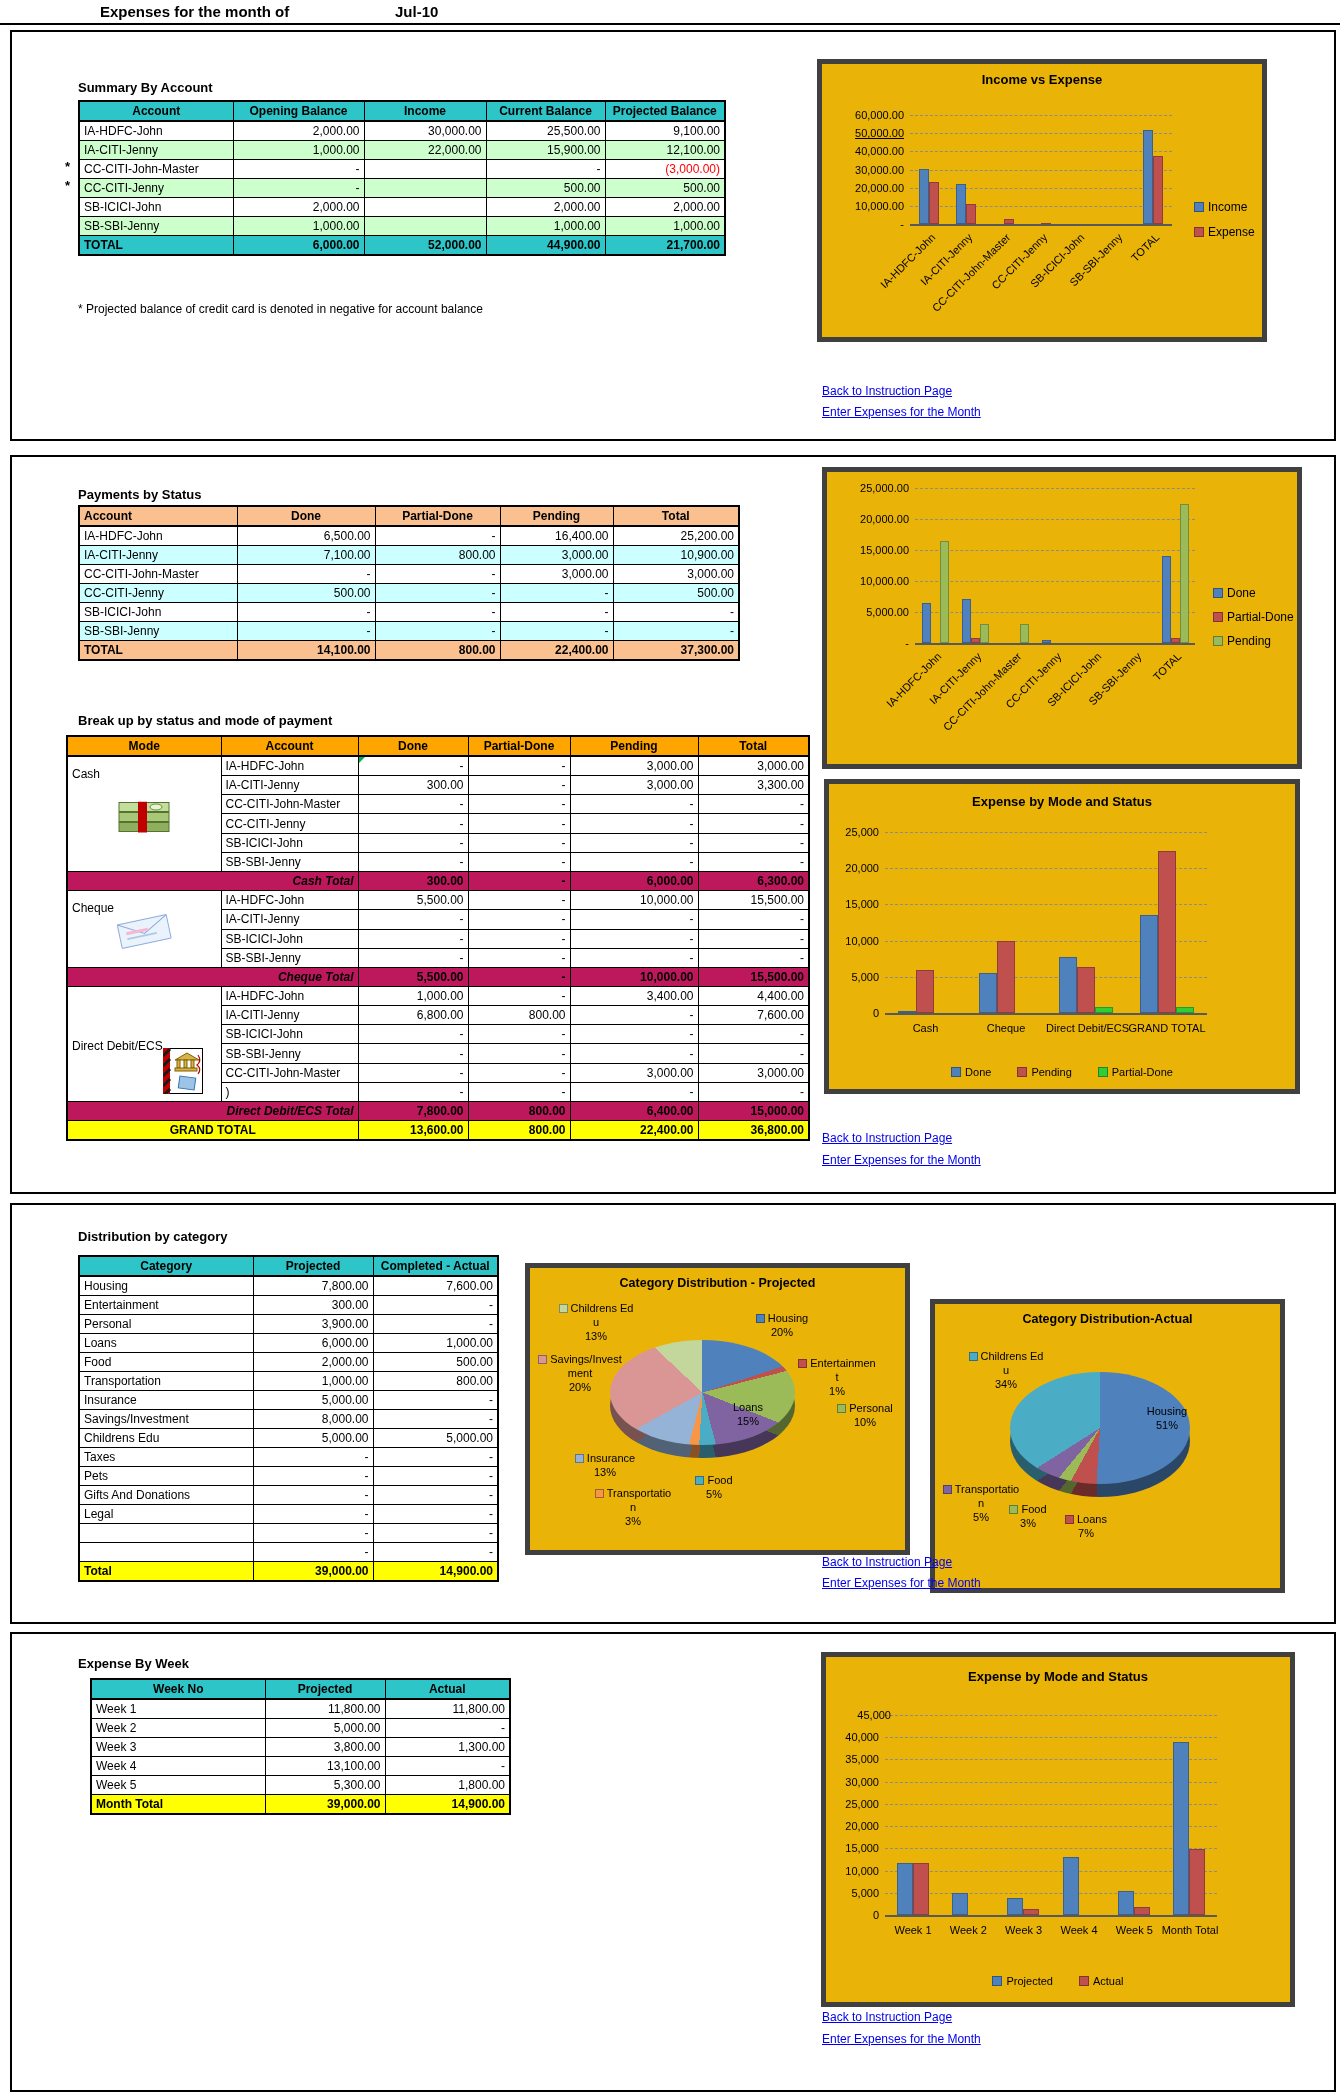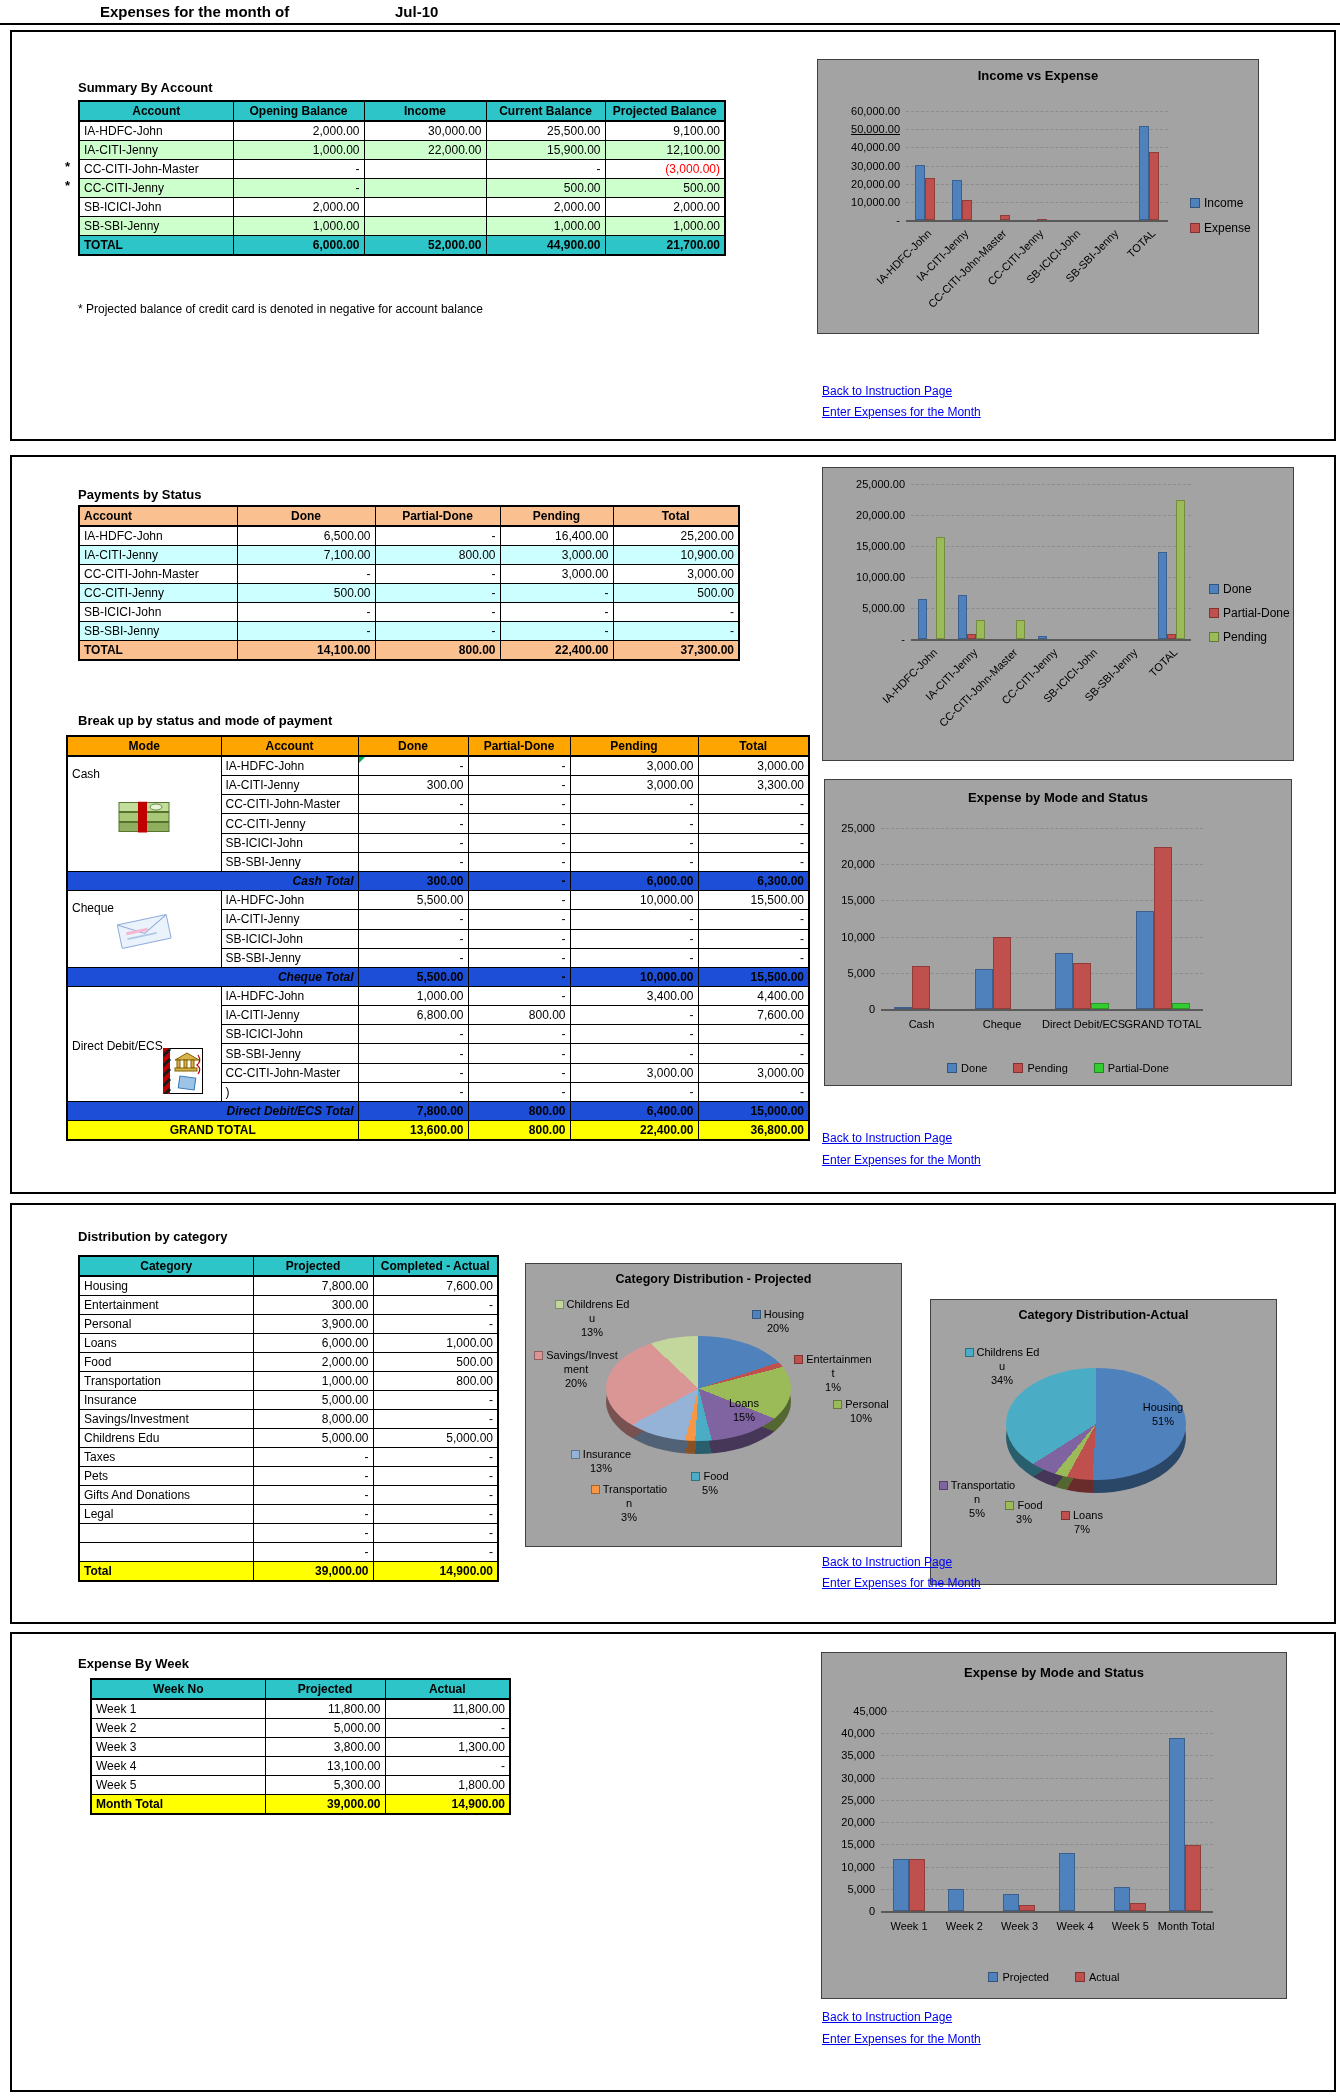--- a/index.html
+++ b/index.html
@@ -19,33 +19,33 @@
   td.num{text-align:right;}
   td.dash{text-align:right;padding-right:28px;}
   td.neg{color:#FF0000;}
   .hdr-teal th{background:#2EC5C8;}
   .hdr-peach th{background:#FAC090;}
   .hdr-orange th{background:#FFA500;}
   .row-green td{background:#CCFFCC;}
   .row-cyan td{background:#CCFFFF;}
   .total-teal td{background:#2EC5C8;font-weight:bold;border-top:2px solid #000;}
   .total-peach td{background:#FAC090;font-weight:bold;border-top:2px solid #000;}
-  .total-pink td{background:#1d4ed8;font-weight:bold;border-top:2px solid #000;border-bottom:2px solid #000;}
+  .total-pink td{background:#be185d;font-weight:bold;border-top:2px solid #000;border-bottom:2px solid #000;}
   .total-yellow td{background:#FFFF00;font-weight:bold;border-top:2px solid #000;}
   .group-total-label{font-style:italic;text-align:right;}
   .grand-label{text-align:center;}
   .mode-cell{vertical-align:middle;position:relative;}
   .mode-cell .mode-name{position:absolute;left:4px;top:8px;font-size:12px;}
   .mode-cell .mode-icon{position:absolute;left:50%;top:55%;transform:translate(-50%,-50%);}
   .mode-cell.dd .mode-name{top:auto;bottom:46px;}
   .mode-cell.dd .mode-icon{left:auto;right:18px;top:auto;bottom:2px;transform:none;}
   .star{position:absolute;font-weight:bold;font-size:13px;}
   .corner{position:relative;}
   .corner::before{content:'';position:absolute;left:0;top:0;border:3px solid transparent;border-left-color:#00B050;border-top-color:#00B050;}
-  .chart-box{position:absolute;border:1px solid #404040;background:#a3a3a3;}
+  .chart-box{position:absolute;border:5px solid #404040;background:#eab308;}
   .chart-title{position:absolute;left:0;width:100%;text-align:center;font-weight:bold;font-size:13px;}
   .plot{position:absolute;border-bottom:2px solid #595959;}
   .gridline{position:absolute;left:0;right:0;border-top:1px dashed #8c8c8c;height:0;}
   .ytick{position:absolute;text-align:right;font-size:11px;white-space:nowrap;}
   .bar{position:absolute;bottom:0;box-shadow:inset 0 0 0 1px rgba(0,0,0,0.25);}
   .xlab{position:absolute;font-size:11px;white-space:nowrap;}
   .xlab.rot{transform:rotate(-45deg);transform-origin:100% 0;text-align:right;}
   .legend-item{position:absolute;font-size:12px;white-space:nowrap;}
   .legend-row{position:absolute;left:0;width:100%;display:flex;justify-content:center;gap:26px;font-size:11px;}
   .legend-row .li{white-space:nowrap;}

